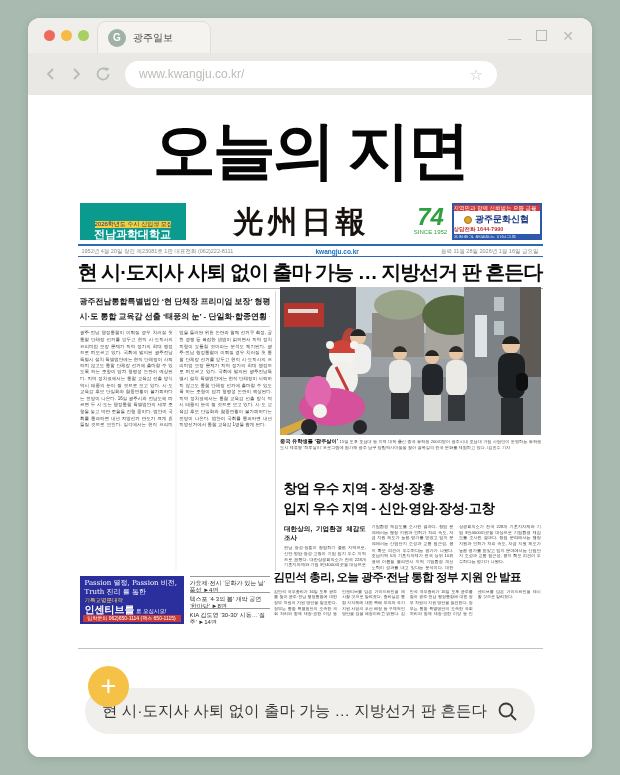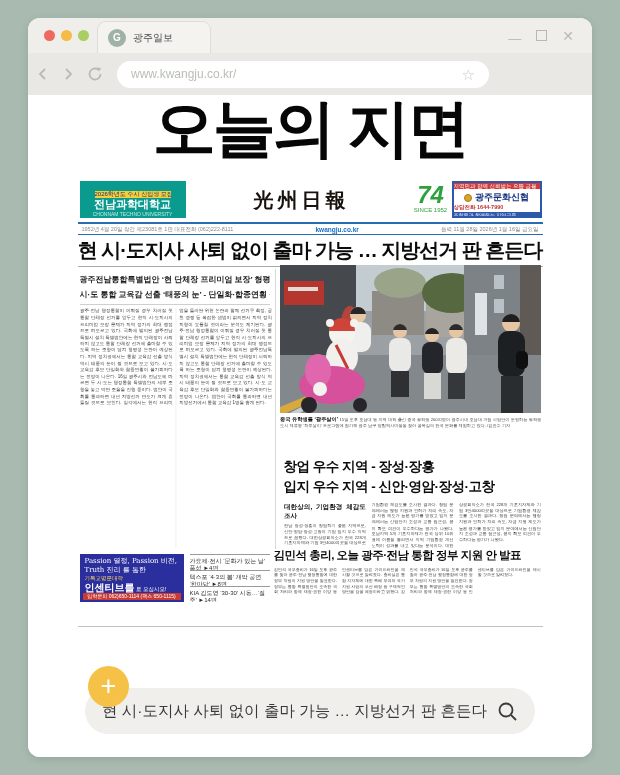--- a/index.html
+++ b/index.html
@@ -26,47 +26,47 @@
   }
   .tab-favicon {
     width:18px; height:18px; border-radius:50%; background:#a0b2a6;
     color:#fff; font-size:10px; font-weight:bold; display:flex; align-items:center; justify-content:center;
   }
   .tab-title { font-size:10px; color:#4b4b49; white-space:nowrap; }
   .win-controls { position:absolute; right:18px; top:0; height:35px; display:flex; align-items:center; gap:15px; color:#b4bbb3; }
   .wc-min { font-size:13px; line-height:1; transform:translateY(3px); }
   .wc-max { width:11px; height:11px; border:1.6px solid #b4bbb3; }
   .wc-close { font-size:14px; line-height:1; }
-  .addressbar { position:relative; height:42px; background:#eae8e5; display:flex; align-items:center; padding:0 8px; }
+  .addressbar { position:relative; height:42px; background:#eae8e5; display:flex; align-items:center; padding:0 16px; }
   .nav-icons { display:flex; align-items:center; gap:11px; }
   .nav-icons svg { display:block; }
   .url-pill {
     margin-left:13px; width:372px; height:27px; background:#fff; border-radius:14px;
     display:flex; align-items:center; padding:0 14px;
   }
   .url-text { font-size:12px; color:#b9beb6; }
   .star { margin-left:auto; font-size:15px; color:#c6ccc4; line-height:1; }
   .content { position:relative; height:662px; background:#fff; }
   
   .page-title {
-    text-align:center; font-size:63px; font-weight:800;
+    padding-top:22px; text-align:center; font-size:63px; font-weight:800;
     letter-spacing:-3px; color:#060606; line-height:1.05;
   }
   
   .paper { position:relative; width:465px; height:447px; margin:20px auto 0; }
   .paper .abs { position:absolute; }
-  .ad-left { left:2px; top:0; width:106px; height:37px; background:#0b9a8e; overflow:hidden; text-align:center; padding-top:10px; }
+  .ad-left { left:2px; top:0; width:106px; height:37px; background:#0b9a8e; overflow:hidden; text-align:center; padding-top:18px; }
   .ad-left .band { margin:0 auto; width:76px; font-size:6px; color:#1a2b7a; background:#f3cf3a; line-height:7px; white-space:nowrap; overflow:hidden; }
   .ad-left .name { font-size:11px; font-weight:800; color:#fff; line-height:13px; white-space:nowrap; }
   .ad-left .eng { font-size:5px; color:#bfeae2; line-height:6px; white-space:nowrap; overflow:hidden; }
   .ad-left .foot { font-size:6px; color:#ffd23f; line-height:8px; white-space:nowrap; overflow:hidden; }
   .mast-title {
     left:118px; top:1px; width:212px; text-align:center;
     font-family:"DejaVu Serif","Liberation Serif",serif;
-    font-weight:bold; font-size:20px; letter-spacing:4px; color:#17120e; line-height:36px; white-space:nowrap;
+    font-weight:bold; font-size:30px; letter-spacing:4px; color:#17120e; line-height:36px; white-space:nowrap;
   }
   .logo74 { left:334px; top:2px; width:38px; text-align:center; color:#2ea13e; }
   .logo74 .num { font-size:24px; font-weight:700; line-height:24px; font-style:italic; }
   .logo74 .since { font-size:6px; line-height:7px; letter-spacing:0; white-space:nowrap; }
   .ad-right { left:374px; top:0; width:90px; height:37px; background:#fff; border:2px solid #2e58ac; overflow:hidden; text-align:left; }
   .ad-right .band { background:#d23a3a; color:#fff; font-size:5.5px; line-height:6px; white-space:nowrap; overflow:hidden; }
   .ad-right .nrow { display:flex; align-items:center; justify-content:center; gap:3px; margin-top:2px; }
   .ad-right .emblem { width:8px; height:8px; border-radius:50%; background:#d9a52a; border:1px solid #a87c14; }
   .ad-right .name { font-size:9px; font-weight:800; color:#15327e; white-space:nowrap; }
   .ad-right .phone { font-size:5.5px; color:#c23232; font-weight:700; line-height:7px; white-space:nowrap; }

